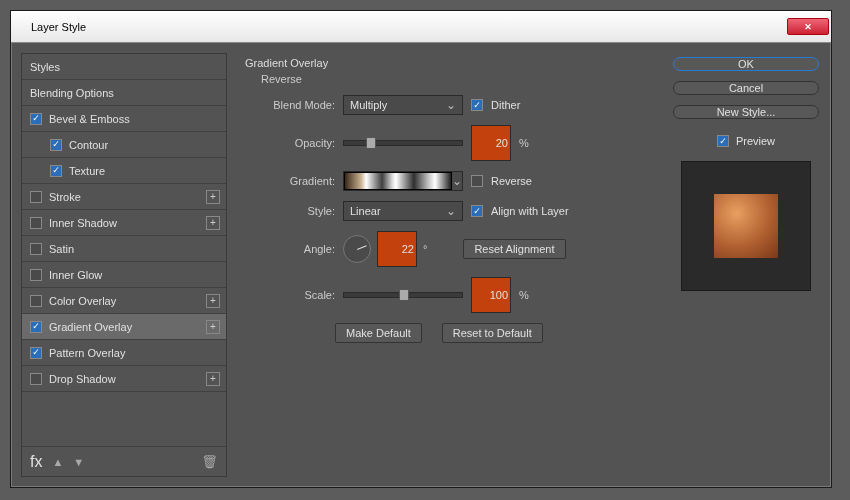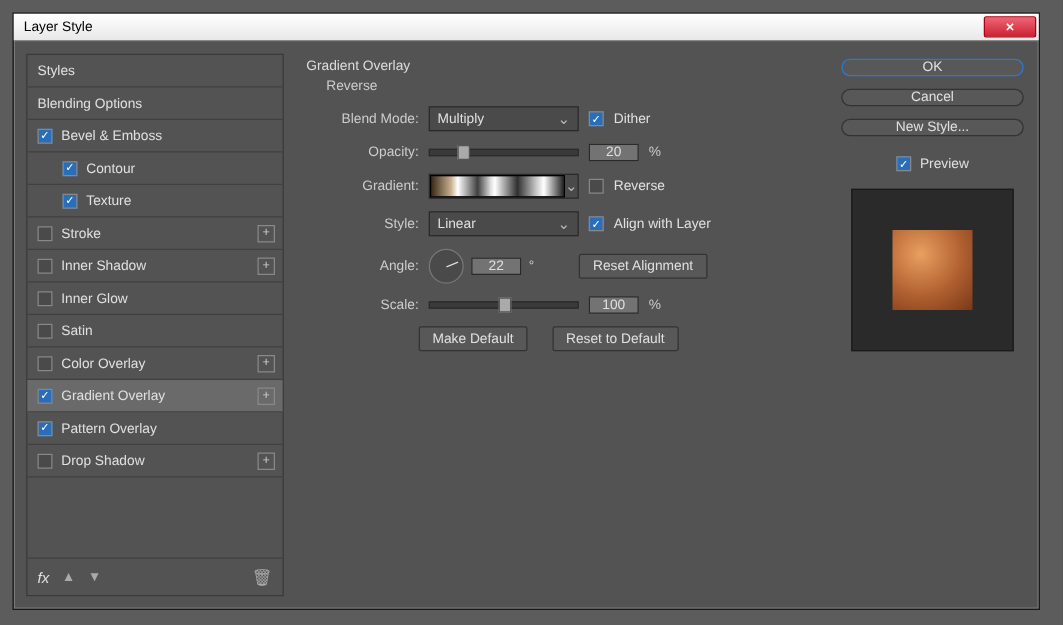--- a/index.html
+++ b/index.html
@@ -1,43 +1,43 @@
 <!DOCTYPE html>
 <html><head>
 <meta charset="utf-8">
 <style>
 *{box-sizing:border-box;margin:0;padding:0;font-family:"Segoe UI",Tahoma,sans-serif;font-size:11px;color:#e0e0e0}
 body{background:#5c5c5c;padding:10px}
 .dialog{width:822px;height:478px;background:#535353;border:1px solid #1a1a1a;box-shadow:0 0 0 1px #7a7a7a inset;display:flex;flex-direction:column}
-.titlebar{height:22px;background:linear-gradient(#fff,#e8e8e8);border-bottom:1px solid #888;display:flex;align-items:center;justify-content:space-between;padding:0 2px 0 8px}
+.titlebar{height:32px;background:linear-gradient(#fff,#e8e8e8);border-bottom:1px solid #888;display:flex;align-items:center;justify-content:space-between;padding:0 2px 0 20px}
 .titlebar span{color:#000}
 .closebtn{width:42px;height:17px;background:linear-gradient(#e67,#c23);border:1px solid #a01;border-radius:2px;display:flex;align-items:center;justify-content:center;color:#fff;font-weight:bold;font-size:9px}
 .body{flex:1;display:flex;padding:10px;gap:10px}
 .left{width:206px;border:1px solid #3a3a3a;display:flex;flex-direction:column}
 .style-item{height:26px;display:flex;align-items:center;padding:0 8px;border-bottom:1px solid #404040;gap:7px;position:relative}
 .style-item.indent{padding-left:28px}
 .style-item.sel{background:#6a6a6a}
 .chk{width:12px;height:12px;border:1px solid #888;background:#4a4a4a;display:flex;align-items:center;justify-content:center}
 .chk.on{background:#2a6db8}
 .chk.on::after{content:"✓";font-size:9px;color:#fff;line-height:1}
 .addbtn{position:absolute;right:6px;width:14px;height:14px;border:1px solid #888;display:flex;align-items:center;justify-content:center;font-size:10px;color:#ccc}
 .left-footer{margin-top:auto;height:30px;display:flex;align-items:center;padding:0 8px;gap:10px;border-top:1px solid #404040}
-.fx{font-style:italic;font-size:12px}
+.fx{font-size:16px}
 .arr{color:#aaa;font-size:11px}
 .trash{margin-left:auto;color:#aaa;font-size:13px}
 .center{flex:1;padding:4px 8px}
 .ctitle{color:#ddd;margin-bottom:4px}
 .csub{color:#ccc;margin-left:16px;margin-bottom:10px}
 .row{display:flex;align-items:center;margin-bottom:10px;gap:8px}
 .lbl{width:90px;text-align:right;color:#ccc}
 .dd{width:120px;height:20px;background:#4a4a4a;border:1px solid #2a2a2a;display:flex;align-items:center;justify-content:space-between;padding:0 6px}
 .dd::after{content:"⌄";color:#bbb;font-size:12px;line-height:0.5}
 .slider{width:120px;height:6px;background:#3a3a3a;border:1px solid #2a2a2a;position:relative}
 .thumb{position:absolute;top:-4px;width:10px;height:12px;background:#aaa;border:1px solid #555}
-.numbox{width:40px;height:14px;background:#737373;border:1px solid #2a2a2a;text-align:center;color:#e0e0e0;padding:1px 2px}
+.numbox{width:40px;height:36px;background:#c2410c;border:1px solid #2a2a2a;text-align:right;color:#e0e0e0;padding:1px 2px}
 .unit{color:#ccc}
 .gradbar{width:120px;height:18px;background:linear-gradient(90deg,#3a2818,#c8b090 15%,#fff 20%,#404040 35%,#e0e0e0 45%,#fff 48%,#303030 65%,#d0d0d0 80%,#fff 85%,#202020 100%);border:1px solid #000}
 .anglewrap{display:flex;align-items:center;gap:6px}
 .dial{width:28px;height:28px;border:1px solid #777;border-radius:50%;position:relative;background:#4a4a4a}
 .dial::after{content:"";position:absolute;width:10px;height:1px;background:#ddd;top:50%;left:50%;transform-origin:0 0;transform:rotate(-22deg)}
 .btn{height:20px;background:#585858;border:1px solid #333;padding:0 10px;display:flex;align-items:center;justify-content:center;border-radius:2px}
 .btnrow{display:flex;gap:20px;margin-left:90px;margin-top:10px}
 .right{width:150px;display:flex;flex-direction:column;gap:10px;padding:4px 2px}
 .rbtn{height:14px;border:1px solid #333;border-radius:14px;background:#585858;display:flex;align-items:center;justify-content:center}
 .rbtn.primary{border:1.5px solid #2a7ad4}
@@ -78,25 +78,25 @@
           <span>Stroke</span>
           <div class="addbtn">+</div>
         </div>
         <div class="style-item">
           <div class="chk"></div>
           <span>Inner Shadow</span>
           <div class="addbtn">+</div>
         </div>
         <div class="style-item">
           <div class="chk"></div>
+          <span>Satin</span>
+        </div>
+        <div class="style-item">
+          <div class="chk"></div>
           <span>Inner Glow</span>
-        </div>
-        <div class="style-item">
-          <div class="chk"></div>
-          <span>Satin</span>
         </div>
         <div class="style-item">
           <div class="chk"></div>
           <span>Color Overlay</span>
           <div class="addbtn">+</div>
         </div>
         <div class="style-item sel">
           <div class="chk on"></div>
           <span>Gradient Overlay</span>
           <div class="addbtn">+</div>

